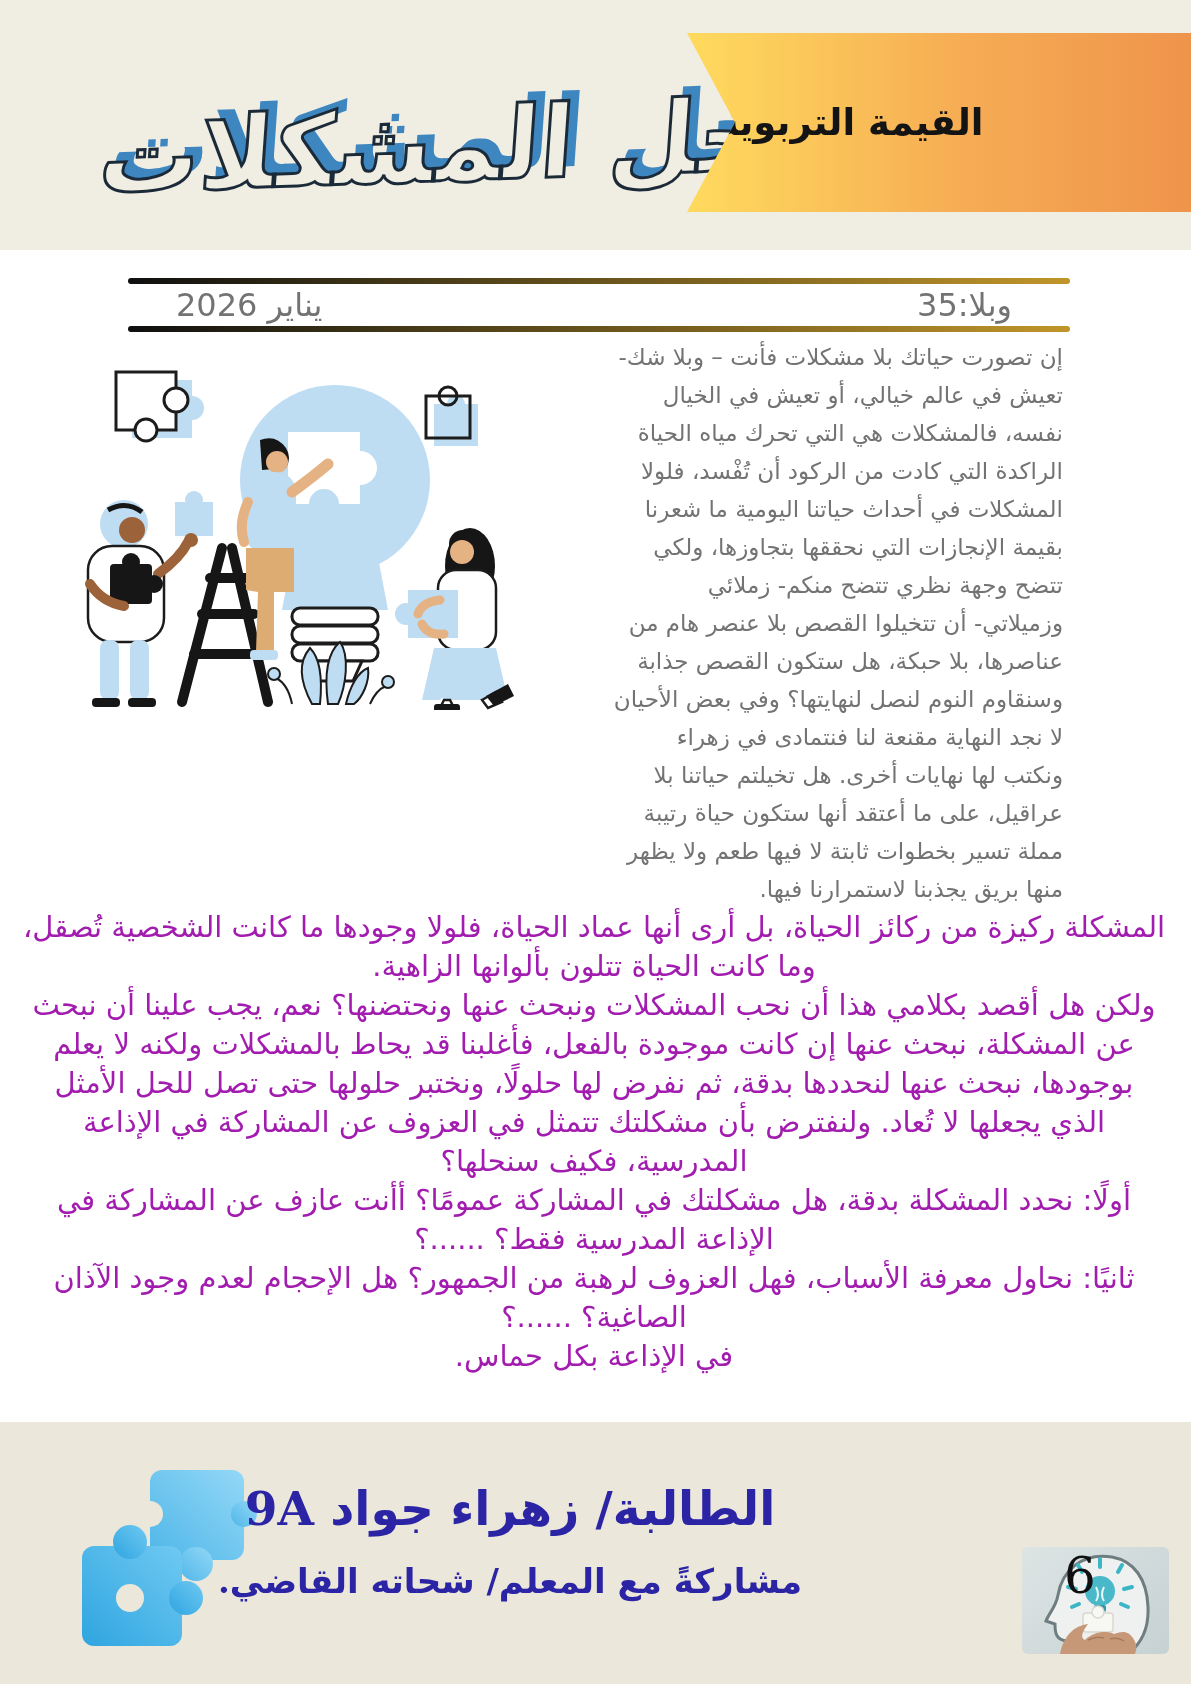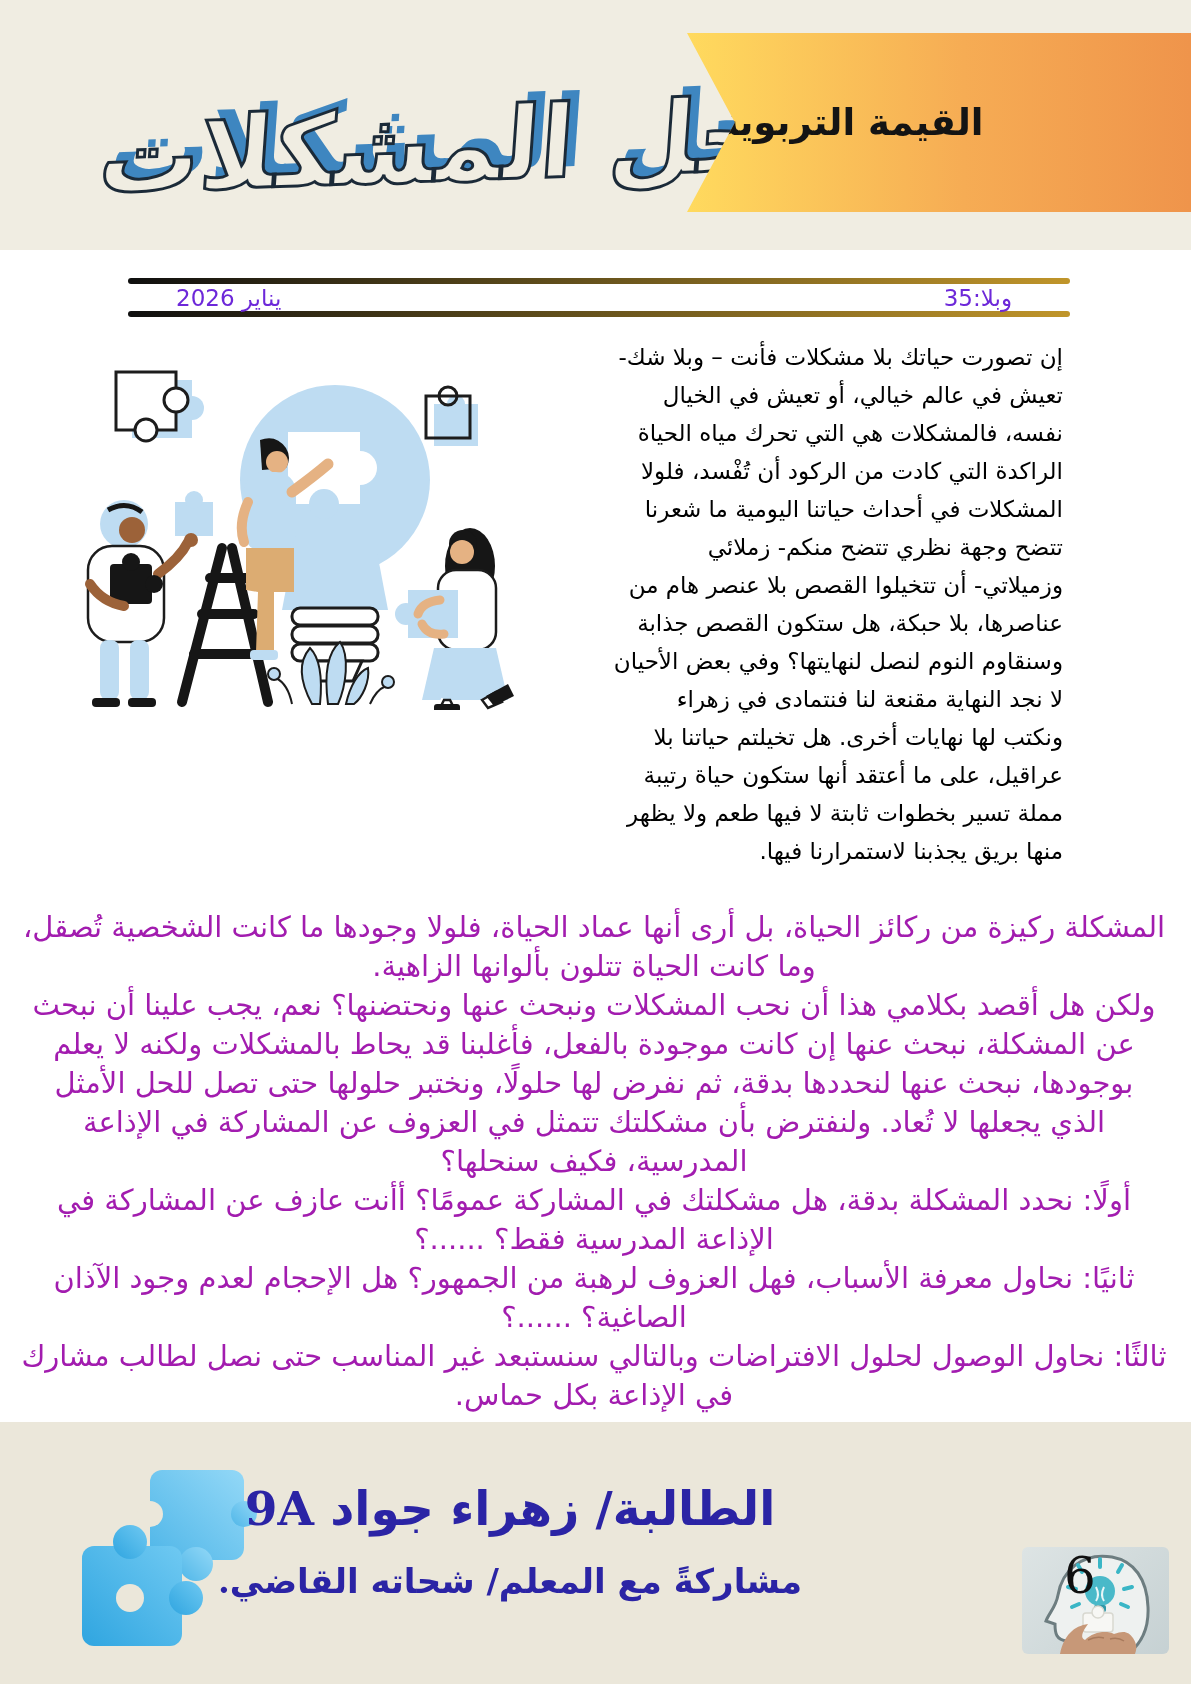--- a/index.html
+++ b/index.html
@@ -22,28 +22,28 @@
     background:linear-gradient(90deg,#FFDA5E 0%,#F6AC54 55%,#EF944B 100%);
     clip-path:polygon(0 0,100% 0,100% 100%,0 100%,9.5% 50%);
     display:flex;align-items:center;justify-content:flex-start;
   }
   .ribbon-label{font-size:37px;font-weight:bold;color:#141414;direction:rtl;margin-left:30px;}
   
   .masthead{position:absolute;left:128px;top:278px;width:942px;}
   .rule{height:6px;border-radius:3px;background:linear-gradient(90deg,#0f0f0f 0%,#5f4d1b 45%,#c0952a 100%);}
   .issue-row{
     display:flex;justify-content:space-between;align-items:center;
-    height:27px;padding:0 58px 0 48px;direction:ltr;font-size:23px;color:#6d28d9;
+    height:42px;padding:0 58px 0 48px;direction:ltr;font-size:32px;color:#737373;
   }
   .issue-row span{direction:rtl;unicode-bidi:embed;}
   
   .col-text{
     position:absolute;top:338px;right:128px;width:540px;
     direction:rtl;text-align:right;font-size:23px;line-height:38px;
-    white-space:nowrap;color:#000000;
+    white-space:nowrap;color:#737373;
   }
   .full-text{
     position:absolute;top:908px;right:13px;width:1168px;
     direction:rtl;text-align:center;font-size:29px;line-height:39px;
     white-space:nowrap;color:#a21caf;
   }
   
   .illustration{position:absolute;left:30px;top:352px;width:505px;height:358px;}
   .illustration svg{display:block;width:100%;height:100%;}
   
@@ -195,20 +195,21 @@
     </svg>
   </div>
 
   <div class="col-text">
 
   <div class="line">إن تصورت حياتك بلا مشكلات فأنت – وبلا شك-</div>
       <div class="line">تعيش في عالم خيالي، أو تعيش في الخيال</div>
       <div class="line">نفسه، فالمشكلات هي التي تحرك مياه الحياة</div>
       <div class="line">الراكدة التي كادت من الركود أن تُفْسد، فلولا</div>
       <div class="line">المشكلات في أحداث حياتنا اليومية ما شعرنا</div>
+      <div class="line">بقيمة الإنجازات التي نحققها بتجاوزها، ولكي</div>
       <div class="line">تتضح وجهة نظري تتضح منكم- زملائي</div>
       <div class="line">وزميلاتي- أن تتخيلوا القصص بلا عنصر هام من</div>
       <div class="line">عناصرها، بلا حبكة، هل ستكون القصص جذابة</div>
       <div class="line">وسنقاوم النوم لنصل لنهايتها؟ وفي بعض الأحيان</div>
       <div class="line">لا نجد النهاية مقنعة لنا فنتمادى في زهراء</div>
       <div class="line">ونكتب لها نهايات أخرى. هل تخيلتم حياتنا بلا</div>
       <div class="line">عراقيل، على ما أعتقد أنها ستكون حياة رتيبة</div>
       <div class="line">مملة تسير بخطوات ثابتة لا فيها طعم ولا يظهر</div>
       <div class="line">منها بريق يجذبنا لاستمرارنا فيها.</div>
     </div>
@@ -219,21 +220,20 @@
       <div class="line">وما كانت الحياة تتلون بألوانها الزاهية.</div>
       <div class="line">ولكن هل أقصد بكلامي هذا أن نحب المشكلات ونبحث عنها ونحتضنها؟ نعم، يجب علينا أن نبحث</div>
       <div class="line">عن المشكلة، نبحث عنها إن كانت موجودة بالفعل، فأغلبنا قد يحاط بالمشكلات ولكنه لا يعلم</div>
       <div class="line">بوجودها، نبحث عنها لنحددها بدقة، ثم نفرض لها حلولًا، ونختبر حلولها حتى تصل للحل الأمثل</div>
       <div class="line">الذي يجعلها لا تُعاد. ولنفترض بأن مشكلتك تتمثل في العزوف عن المشاركة في الإذاعة</div>
       <div class="line">المدرسية، فكيف سنحلها؟</div>
       <div class="line">أولًا: نحدد المشكلة بدقة، هل مشكلتك في المشاركة عمومًا؟ أأنت عازف عن المشاركة في</div>
       <div class="line">الإذاعة المدرسية فقط؟ ......؟</div>
       <div class="line">ثانيًا: نحاول معرفة الأسباب، فهل العزوف لرهبة من الجمهور؟ هل الإحجام لعدم وجود الآذان</div>
       <div class="line">الصاغية؟ ......؟</div>
-      <div class="line">ثالثًا: نحاول الوصول لحلول الافتراضات وبالتالي سنستبعد غير المناسب حتى نصل لطالب مشارك</div>
       <div class="line">في الإذاعة بكل حماس.</div>
     </div>
 
   <div class="bottom-band">
     <div class="footer-puzzle">
       <svg viewBox="0 0 190 205" xmlns="http://www.w3.org/2000/svg">
         <defs>
           <linearGradient id="pzA" x1="0" y1="1" x2="1" y2="0">
             <stop offset="0" stop-color="#2FA5E0"></stop>
               <stop offset="1" stop-color="#6FC9F2"></stop>

